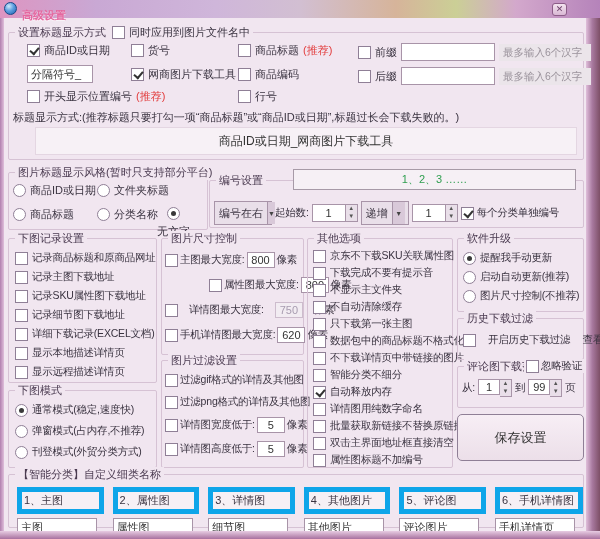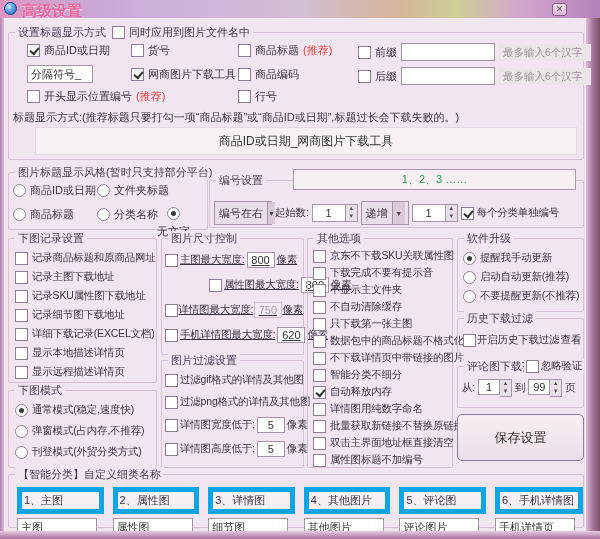--- a/index.html
+++ b/index.html
@@ -3,21 +3,21 @@
 <meta charset="utf-8">
 <style>
   * { box-sizing:border-box; margin:0; padding:0; font-family:"Liberation Sans","DejaVu Sans",sans-serif; }
   html,body { width:600px; height:539px; }
   .window { position:relative; width:600px; height:539px; background:#f1e6f0; overflow:hidden; color:#3a3340; }
   
   .titlebar { position:absolute; left:0; top:0; width:600px; height:18px; z-index:6;
     background:linear-gradient(90deg,#dd95c1 0%,#c9a8d4 16%,#cfb6da 36%,#d2bfd2 50%,#d6b49a 66%,#cbcf96 76%,#d3a8cc 86%,#b583ba 100%); }
   .app-icon { position:absolute; left:4px; top:2px; width:13px; height:13px; border-radius:50%;
     background:radial-gradient(circle at 35% 30%, #cfe8fa 0%, #5d9fe0 45%, #1d5fae 100%); border:1px solid #174a88; }
-  .title-text { position:absolute; left:22px; top:2px; font-size:15px; font-weight:bold; color:#e5679f; text-shadow:0 1px 1px rgba(255,255,255,.7); }
+  .title-text { position:absolute; left:22px; top:8px; font-size:11px; font-weight:bold; color:#e5679f; text-shadow:0 1px 1px rgba(255,255,255,.7); }
   .close-btn { position:absolute; left:552px; top:3px; width:15px; height:13px; background:linear-gradient(#f4e4f0,#d9b8d4);
     border:1px solid #8c5d88; border-radius:3px; font-size:9px; line-height:11px; text-align:center; color:#6d3f6a; cursor:pointer; z-index:7; }
   .edge-l { position:absolute; left:0; top:18px; width:4px; height:521px; background:linear-gradient(90deg,#b17fae,#e0bfdb); }
   .edge-r { position:absolute; right:0; top:18px; width:14px; height:521px; background:linear-gradient(90deg,#e0bfdb,#a8799f 45%,#7d4f66 100%); }
   .edge-b { position:absolute; left:0; top:531px; width:600px; height:8px; background:linear-gradient(#e7cce2,#a8719f); z-index:5; }
   
   .grp { position:absolute; border:1px solid #d6c2d4; border-radius:2px; }
   .lg { position:absolute; top:-8px; left:6px; background:#f1e6f0; padding:0 3px; font-size:11px; color:#4a3a50; white-space:nowrap; }
   .row { display:flex; align-items:center; gap:4px; white-space:nowrap; }
   .lb { font-size:11px; }
@@ -224,36 +224,36 @@
           <span class="rd"></span>
           <span class="lb">弹窗模式(占内存,不推荐)</span>
         </div>
       <div class="row">
           <span class="rd"></span>
           <span class="lb">刊登模式(外贸分类方式)</span>
         </div>
     </div>
   </div>
 
-  <div class="grp sm" style="left:161px;top:238px;width:143px;height:117px;text-decoration:underline;">
+  <div class="grp sm" style="left:161px;top:238px;width:143px;height:117px;">
     <span class="lg">图片尺寸控制</span>
     <div class="col" style="padding:13px 0 0 3px;gap:9px;">
       <div class="row" style="gap:2px;">
           <span class="cb"></span>
           <span class="lb">主图最大宽度:</span>
           <input class="ti" style="width: 28px; height: 16px; text-align: center;" value="800">
           <span class="lb">像素</span>
         </div>
       <div class="row" style="gap:2px;padding-left:44px;">
           <span class="cb"></span>
           <span class="lb">属性图最大宽度:</span>
           <input class="ti" style="width: 28px; height: 16px; text-align: center;" value="800">
           <span class="lb">像素</span>
         </div>
-      <div class="row" style="gap:0;justify-content:space-between;">
+      <div class="row" style="gap:11px;justify-content:space-between;">
           <span class="cb"></span>
           <span class="lb">详情图最大宽度:</span>
           <input class="ti dis" style="width: 28px; height: 16px; text-align: center;" value="750">
           <span class="lb">像素</span>
         </div>
       <div class="row" style="gap:2px;">
           <span class="cb"></span>
           <span class="lb">手机详情图最大宽度:</span>
           <input class="ti" style="width: 28px; height: 16px; text-align: center;" value="620">
           <span class="lb">像素</span>
@@ -351,28 +351,28 @@
       <div class="row">
           <span class="rd on"></span>
           <span class="lb">提醒我手动更新</span>
         </div>
       <div class="row">
           <span class="rd"></span>
           <span class="lb">启动自动更新(推荐)</span>
         </div>
       <div class="row">
           <span class="rd"></span>
-          <span class="lb">不要提醒更新(不推荐)</span>
+          <span class="lb">图片尺寸控制(不推荐)</span>
         </div>
     </div>
   </div>
 
   <div class="grp sm" style="left:457px;top:318px;width:127px;height:42px;">
     <span class="lg">历史下载过滤</span>
-    <div class="row" style="padding:14px 0 0 5px;gap:1px;">
+    <div class="row" style="padding:14px 0 0 5px;gap:12px;">
       <span class="cb"></span>
       <span class="lb">开启历史下载过滤</span>
       <span class="view-link">查看</span>
     </div>
   </div>
 
   <div class="grp sm" style="left:457px;top:366px;width:127px;height:42px;">
     <span class="lg">评论图下载范围</span>
     <div class="row abs" style="left:66px;top:-8px;background:#f1e6f0;padding:0 2px;gap:2px;">
       <span class="cb"></span>

